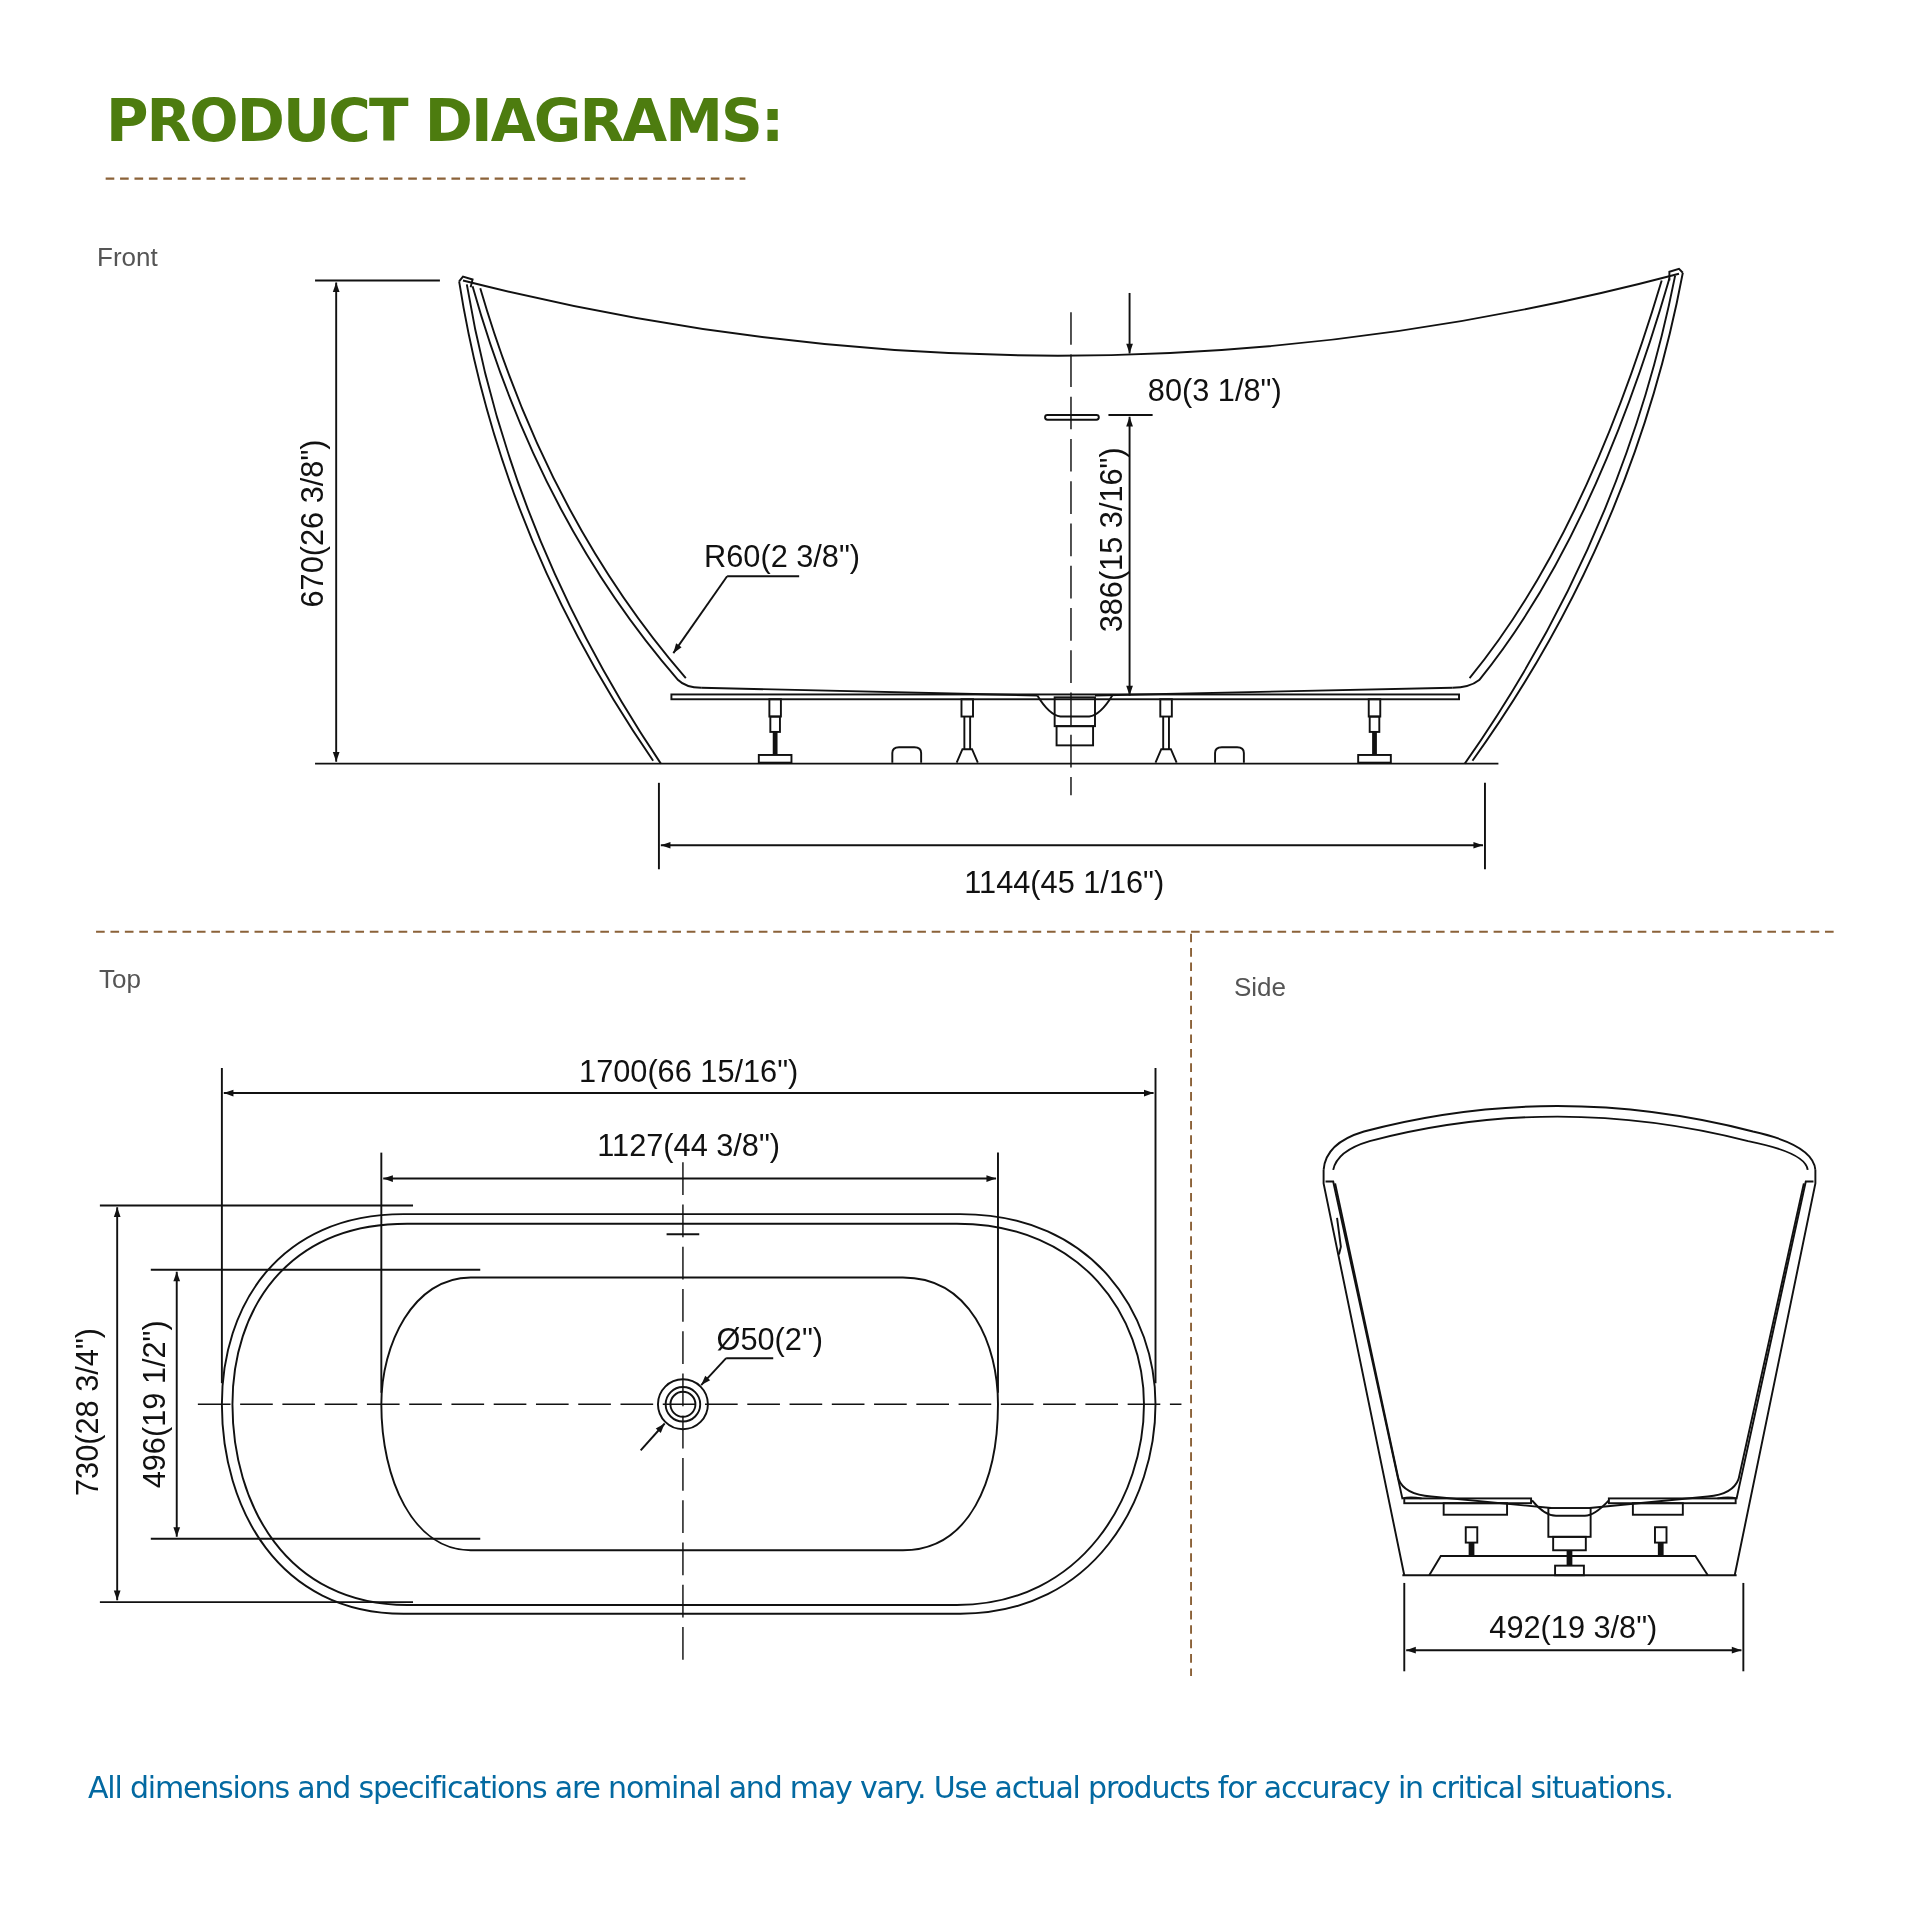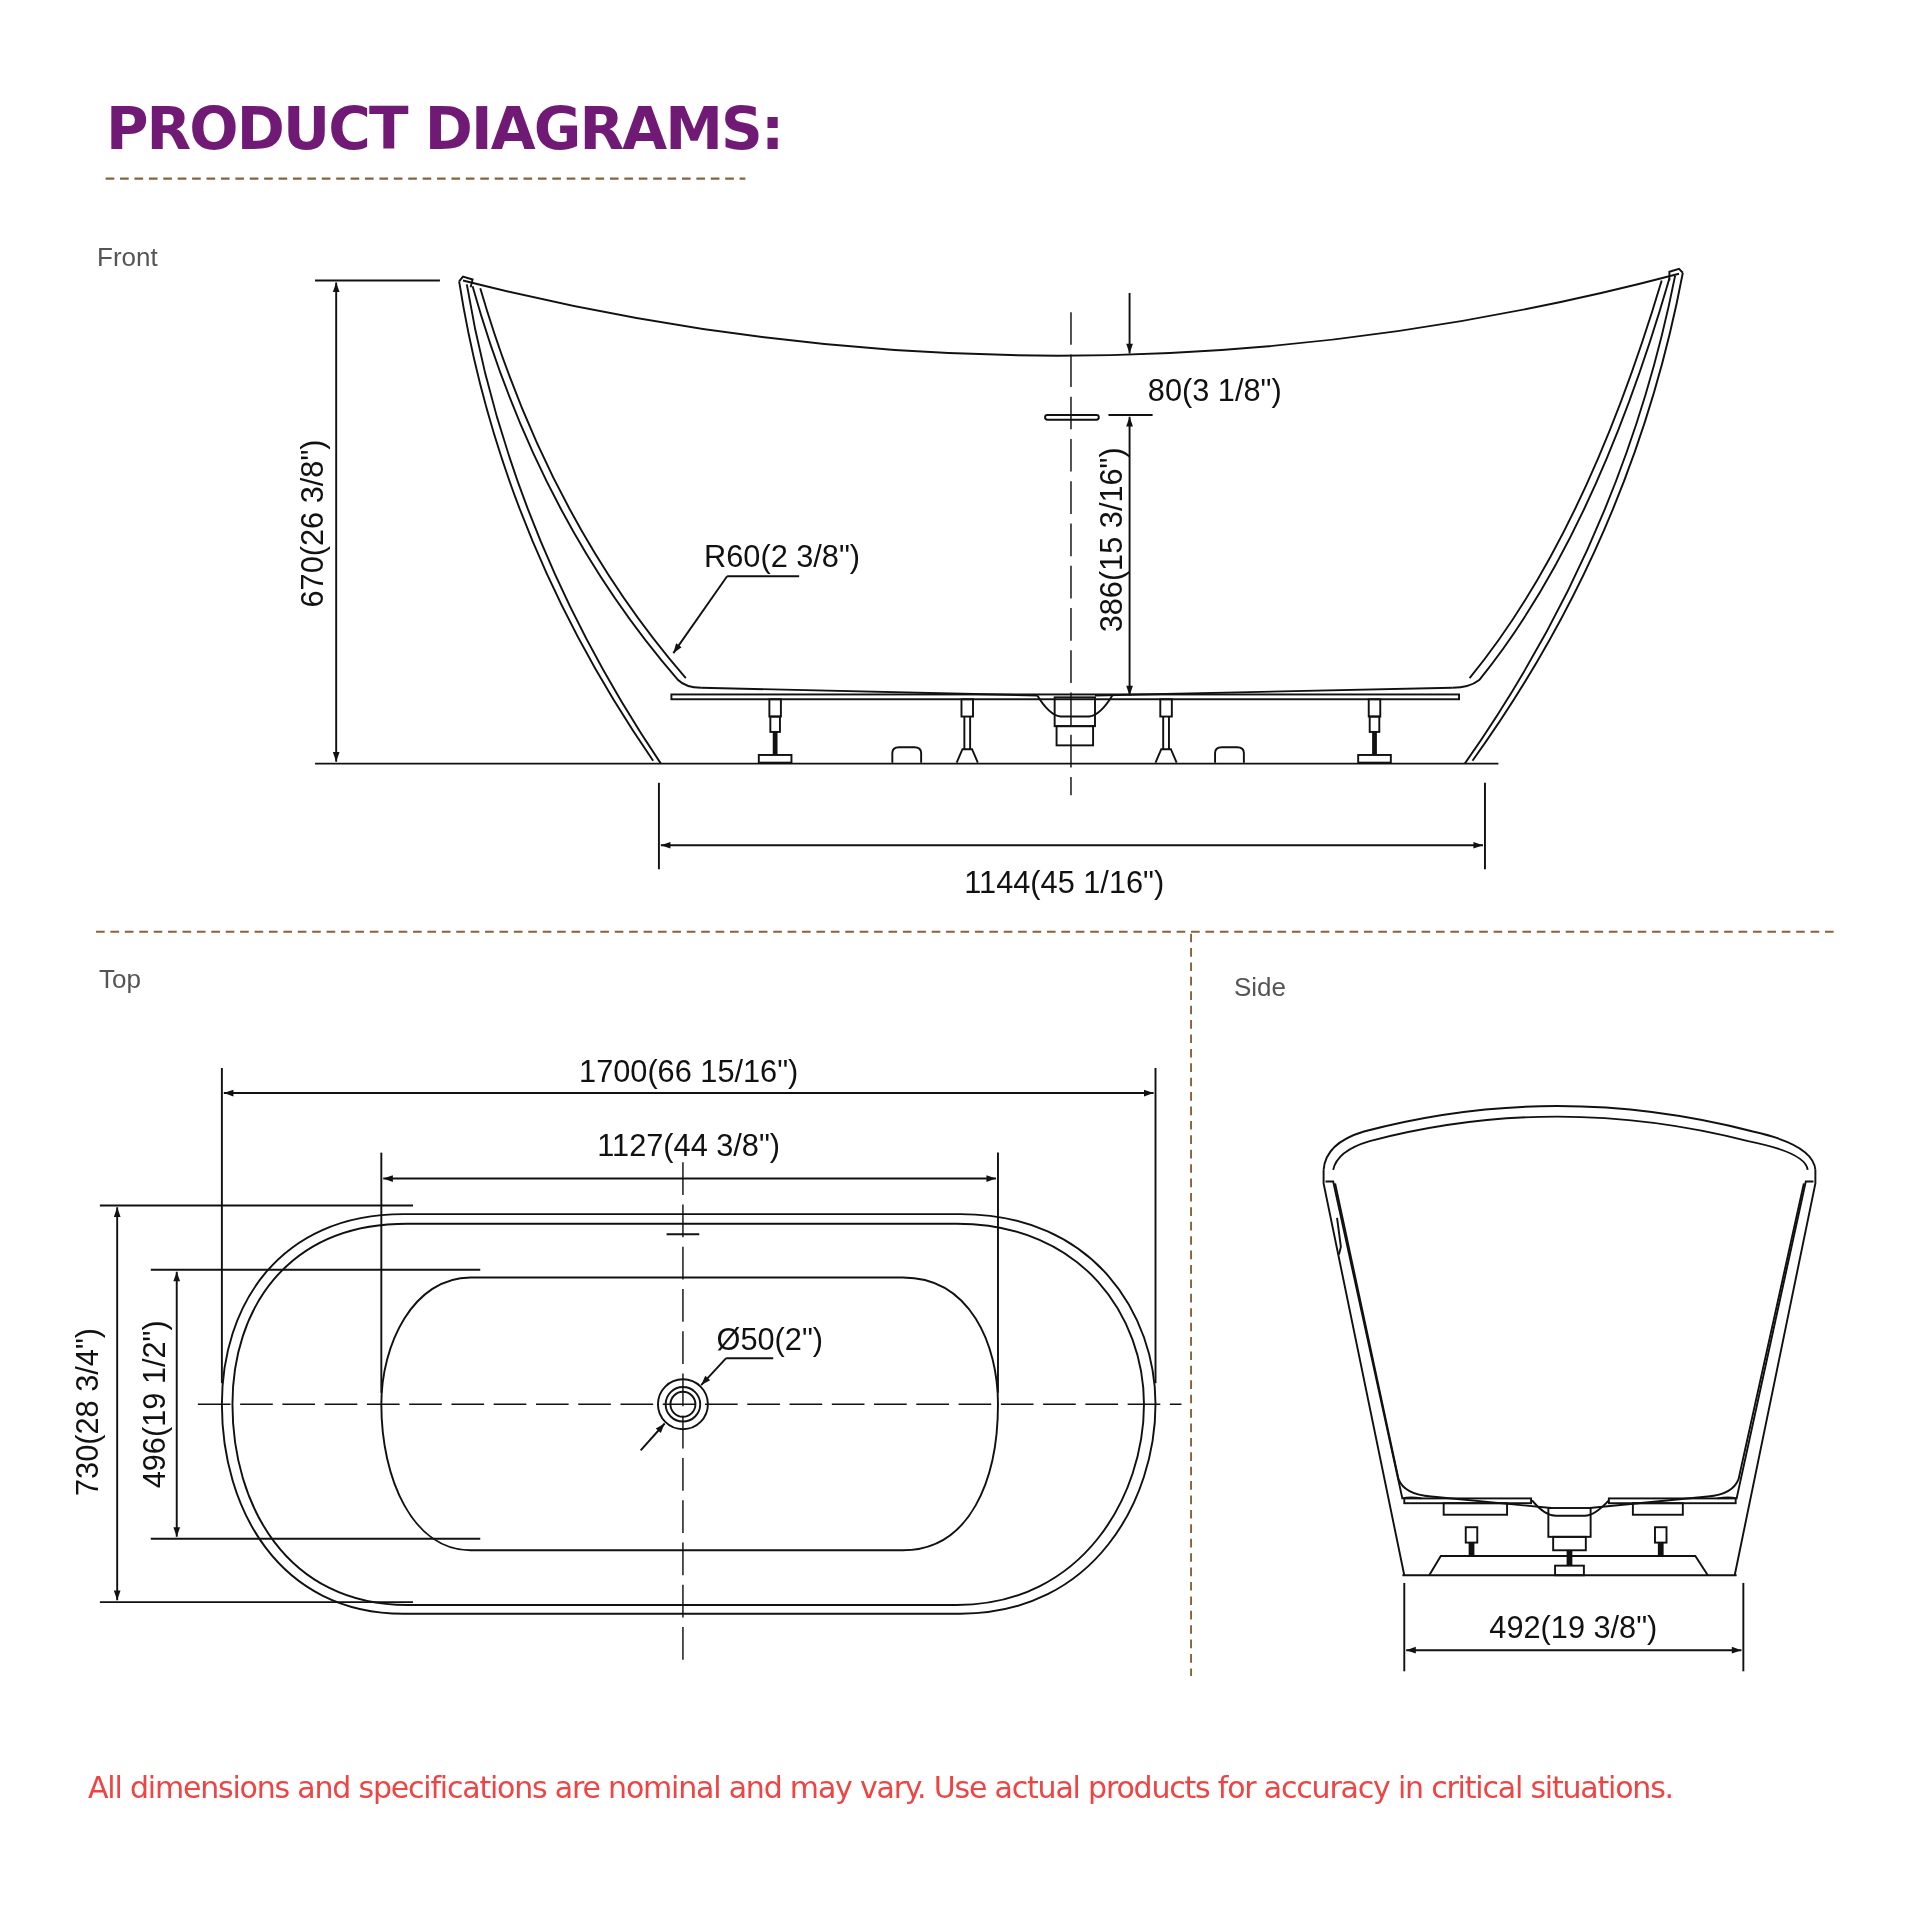--- a/index.html
+++ b/index.html
@@ -1,28 +1,28 @@
 <!DOCTYPE html>
 <html><head>
 <meta charset="utf-8">
 <style>
   html, body { margin: 0; padding: 0; background: #ffffff; }
   body { width: 1922px; height: 1922px; position: relative; overflow: hidden; }
   .title {
-    position: absolute; left: 106px; top: 95px;
+    position: absolute; left: 106px; top: 87px;
     font-family: "DejaVu Sans", sans-serif; font-weight: bold;
-    font-size: 58px; color: #701a75; letter-spacing: -1.9px; white-space: nowrap;
+    font-size: 58px; color: #4d7c0f; letter-spacing: -1.9px; white-space: nowrap;
   }
   .view-label {
     position: absolute; font-family: "Liberation Sans", sans-serif;
     font-size: 26px; color: #555555;
   }
   .footer {
     position: absolute; left: 88px; top: 1770px; width: 1768px;
-    font-family: "DejaVu Sans", sans-serif; font-size: 30px; color: #ef4444;
+    font-family: "DejaVu Sans", sans-serif; font-size: 30px; color: #0369a1;
     letter-spacing: -1.2px; white-space: nowrap;
   }
   svg.drawing { position: absolute; left: 0; top: 0; }
   .dim-text { font-family: "Liberation Sans", sans-serif; font-size: 32px; fill: #111; }
 </style>
 </head>
 <body>
 
 <div class="title">PRODUCT DIAGRAMS:</div>
 

